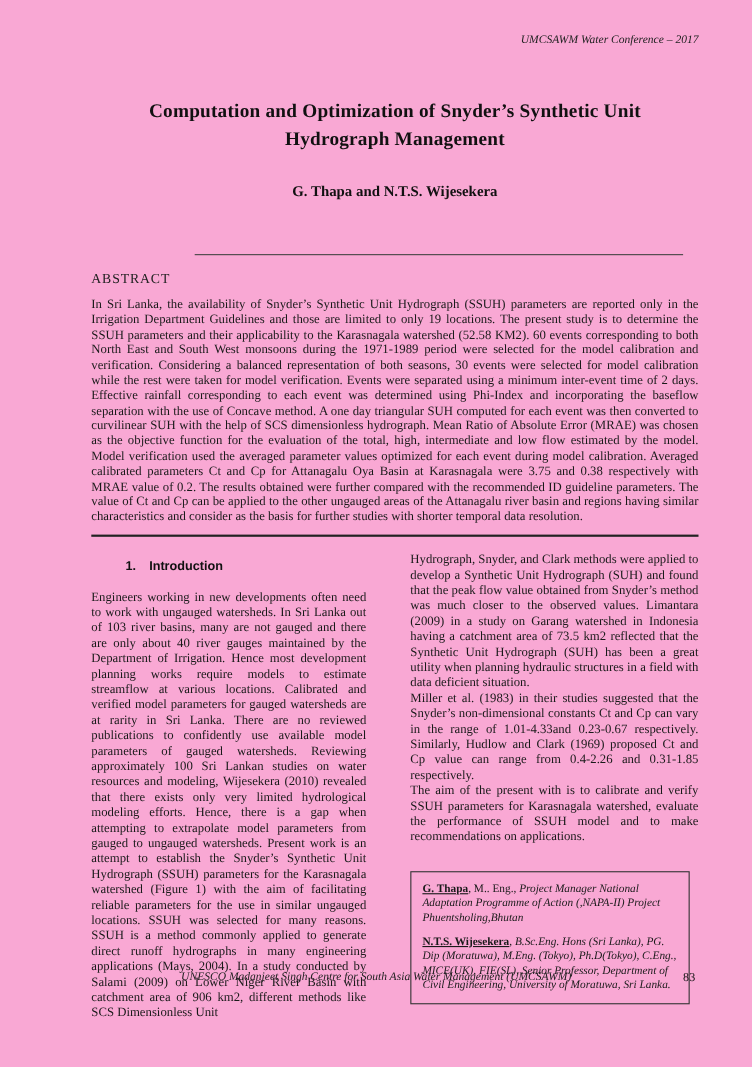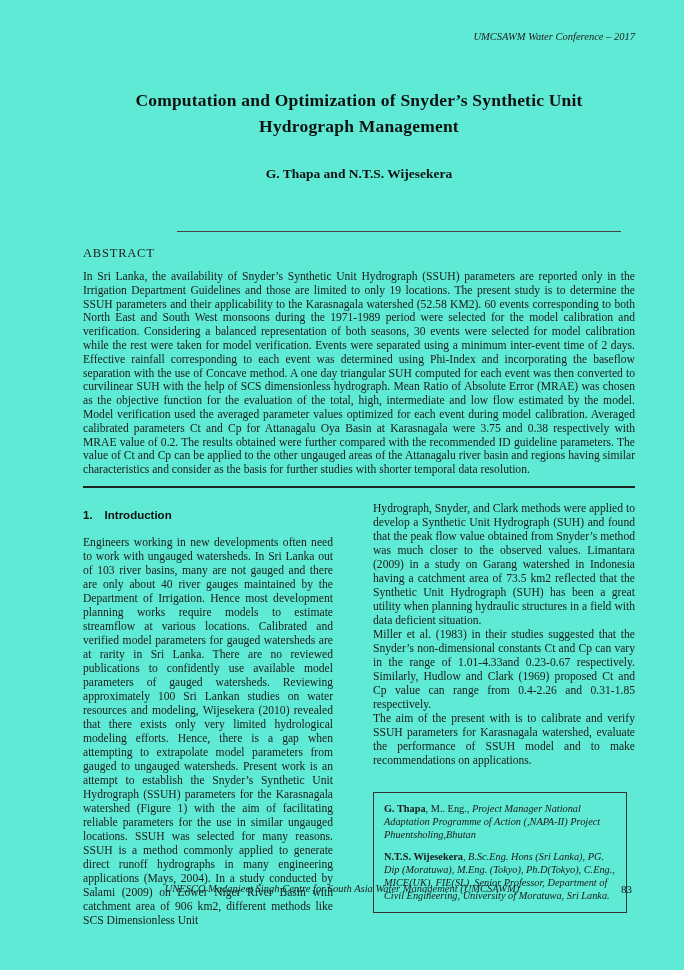--- a/index.html
+++ b/index.html
@@ -1,21 +1,21 @@
 <!DOCTYPE html>
 <html><head>
 <meta charset="utf-8">
 <style>
   * { margin: 0; padding: 0; box-sizing: border-box; }
   html, body { background: #ffffff; }
   .page {
     position: relative;
     width: 684px;
     height: 970px;
-    background: #5eead4;
+    background: #f9a8d4;
     color: #161616;
     font-family: "Liberation Serif", serif;
     overflow: hidden;
     margin: 0 auto;
   }
   .content {
     position: absolute;
     left: 83px;
     top: 30px;
     width: 552px;
@@ -88,40 +88,41 @@
   }
   .col-left  { width: 250px; margin-right: 40px; }
   .col-right { width: 262px; }
   .intro-heading {
     font-family: "Liberation Sans", sans-serif;
     font-weight: bold;
     font-size: 11.5px;
     color: #111;
     margin-top: 7px;
     margin-bottom: 15px;
+    margin-left: 31px;
   }
   .intro-heading .num { margin-right: 12px; }
   .body-para {
     font-size: 11.6px;
     line-height: 14px;
     text-align: justify;
     color: #1a1a1a;
   }
   .bio-box {
     margin-top: 24px;
     width: 254px;
     border: 1px solid #333;
     padding: 9px 10px 10px 10px;
     font-size: 10.3px;
     line-height: 13px;
     color: #1a1a1a;
   }
   .bio-entry { font-style: italic; text-align: left; }
   .bio-entry + .bio-entry { margin-top: 9px; }
-  .bio-name { font-weight: bold; font-style: normal; }
+  .bio-name { font-weight: bold; font-style: normal; text-decoration: underline; }
   .bio-plain { font-style: normal; }
   .footer {
     position: absolute;
     left: 0;
     right: 0;
     top: 883px;
     text-align: center;
     font-style: italic;
     font-size: 10.5px;
     color: #222;

